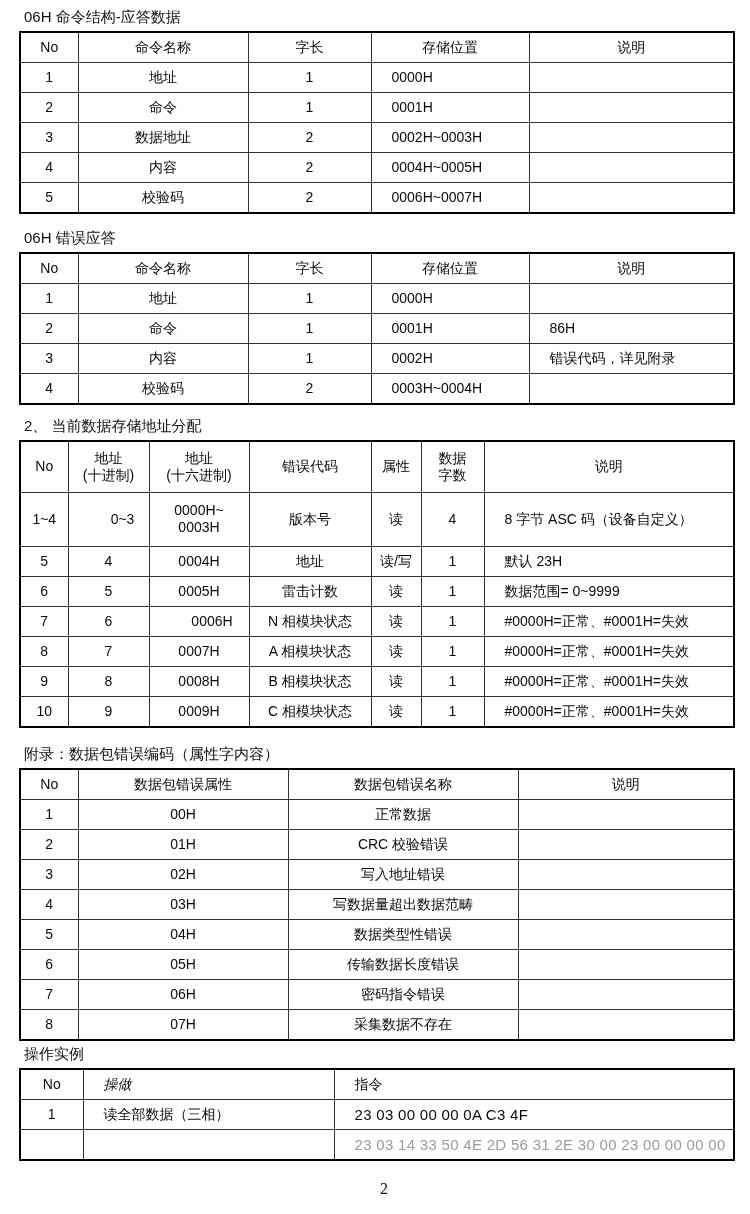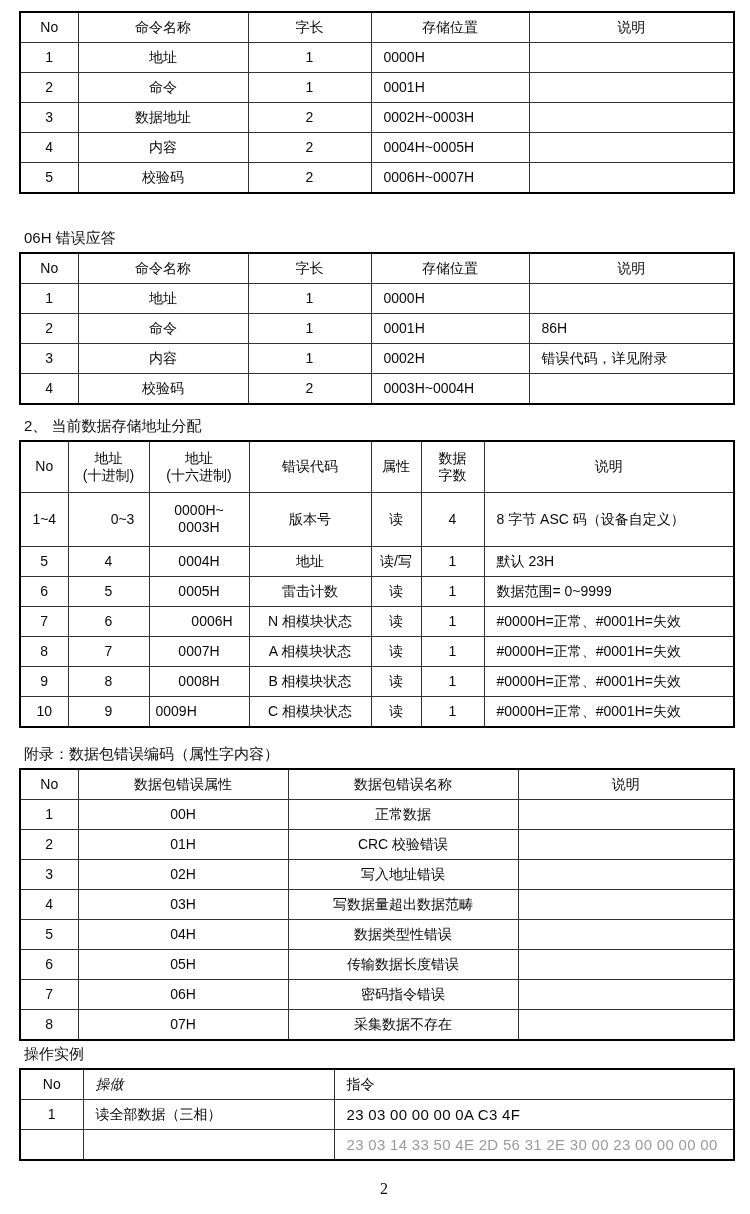--- a/index.html
+++ b/index.html
@@ -38,41 +38,42 @@
     height: 27px;
     padding: 1px 6px;
     font-size: 14px;
     line-height: 17px;
     font-weight: normal;
     white-space: pre-line;
     overflow: hidden;
     vertical-align: middle;
     color: #0a0a0a;
   }
-  td.pl, th.pl { padding-left: 12px; }
+  td.pl, th.pl { padding-left: 20px; }
   td.hex { font-size: 15px; letter-spacing: 0.3px; }
   td.muted { color: #9b9b9b; }
   .pageno {
     position: absolute;
     top: 1180px;
     left: 0;
     right: 0;
     padding-left: 18px;
     text-align: center;
     font-family: "Liberation Serif", serif;
     font-size: 16px;
     color: #111111;
   }
 </style>
 </head>
 <body>
 
 <main>
 
   <section class="sec" style="top:7px">
+    <div class="title">06H 命令结构-应答数据</div>
     <table>
         <colgroup>
           <col style="width: 58px;">
           <col style="width: 170px;">
           <col style="width: 123px;">
           <col style="width: 158px;">
           <col style="width: 205px;">
         </colgroup>
         <thead>
           <tr>
@@ -253,21 +254,21 @@
             <td style="text-align: center;">8</td>
             <td style="text-align: center;">0008H</td>
             <td style="text-align: center;">B 相模块状态</td>
             <td style="text-align: center;">读</td>
             <td style="text-align: center;">1</td>
             <td class="pl" style="text-align: left;">#0000H=正常、#0001H=失效</td>
           </tr>
           <tr>
             <td style="text-align: center;">10</td>
             <td style="text-align: center;">9</td>
-            <td style="text-align: left;">0009H</td>
+            <td style="text-align: center;">0009H</td>
             <td style="text-align: center;">C 相模块状态</td>
             <td style="text-align: center;">读</td>
             <td style="text-align: center;">1</td>
             <td class="pl" style="text-align: left;">#0000H=正常、#0001H=失效</td>
           </tr>
         </tbody>
       </table>
   </section>
 
   <section class="sec" style="top:744px">

